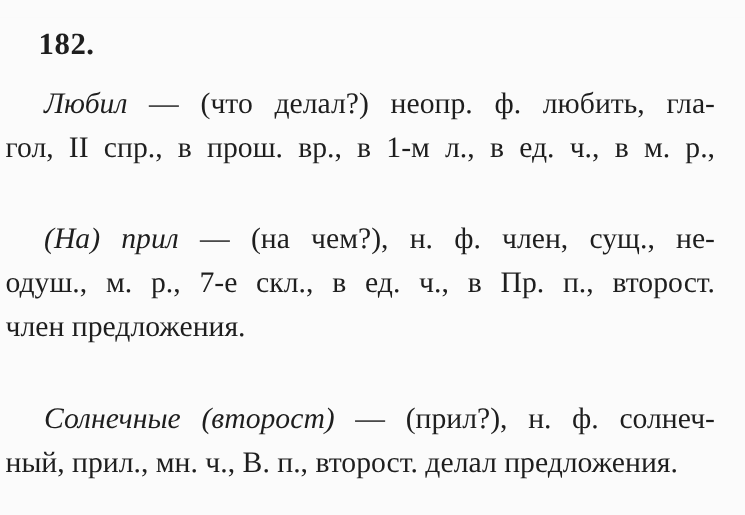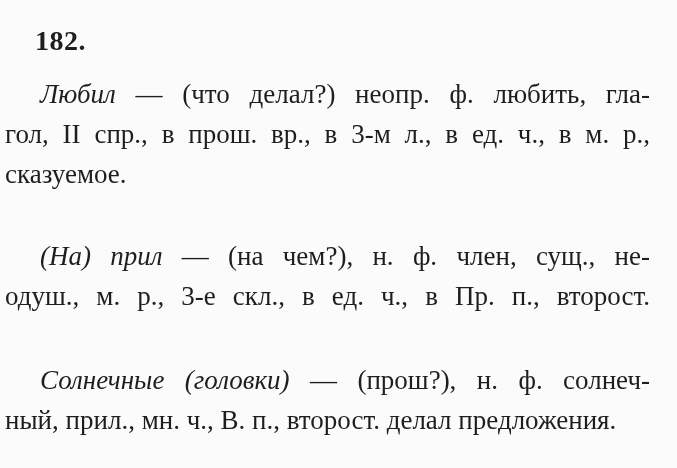--- a/index.html
+++ b/index.html
@@ -50,27 +50,27 @@
 </style>
 </head>
 <body>
 
 <div class="page">
 
   <div class="exercise-number">182.</div>
 
   <div class="entry entry-1">
     <div class="line first"><span class="term">Любил</span> <span>— (что делал?) неопр. ф. любить, гла-</span></div>
-    <div class="line">гол, II спр., в прош. вр., в 3-м л., в ед. ч., в м. р.,</div>
-    <div class="line final">сказуемое.</div>
+    <div class="line">гол, II спр., в прош. вр., в 1-м л., в ед. ч., в м. р.,</div>
   </div>
 
   <div class="entry entry-2">
     <div class="line first"><span class="term">(На) прил</span> <span>— (на чем?), н. ф. член, сущ., не-</span></div>
-    <div class="line">одуш., м. р., 3-е скл., в ед. ч., в Пр. п., второст.</div>
+    <div class="line">одуш., м. р., 7-е скл., в ед. ч., в Пр. п., второст.</div>
+    <div class="line final">член предложения.</div>
   </div>
 
   <div class="entry entry-3">
-    <div class="line first"><span class="term">Солнечные (головки)</span> <span>— (прош?), н. ф. солнеч-</span></div>
+    <div class="line first"><span class="term">Солнечные (второст)</span> <span>— (прил?), н. ф. солнеч-</span></div>
     <div class="line final">ный, прил., мн. ч., В. п., второст. делал предложения.</div>
   </div>
 
 </div>
 
 </body></html>

